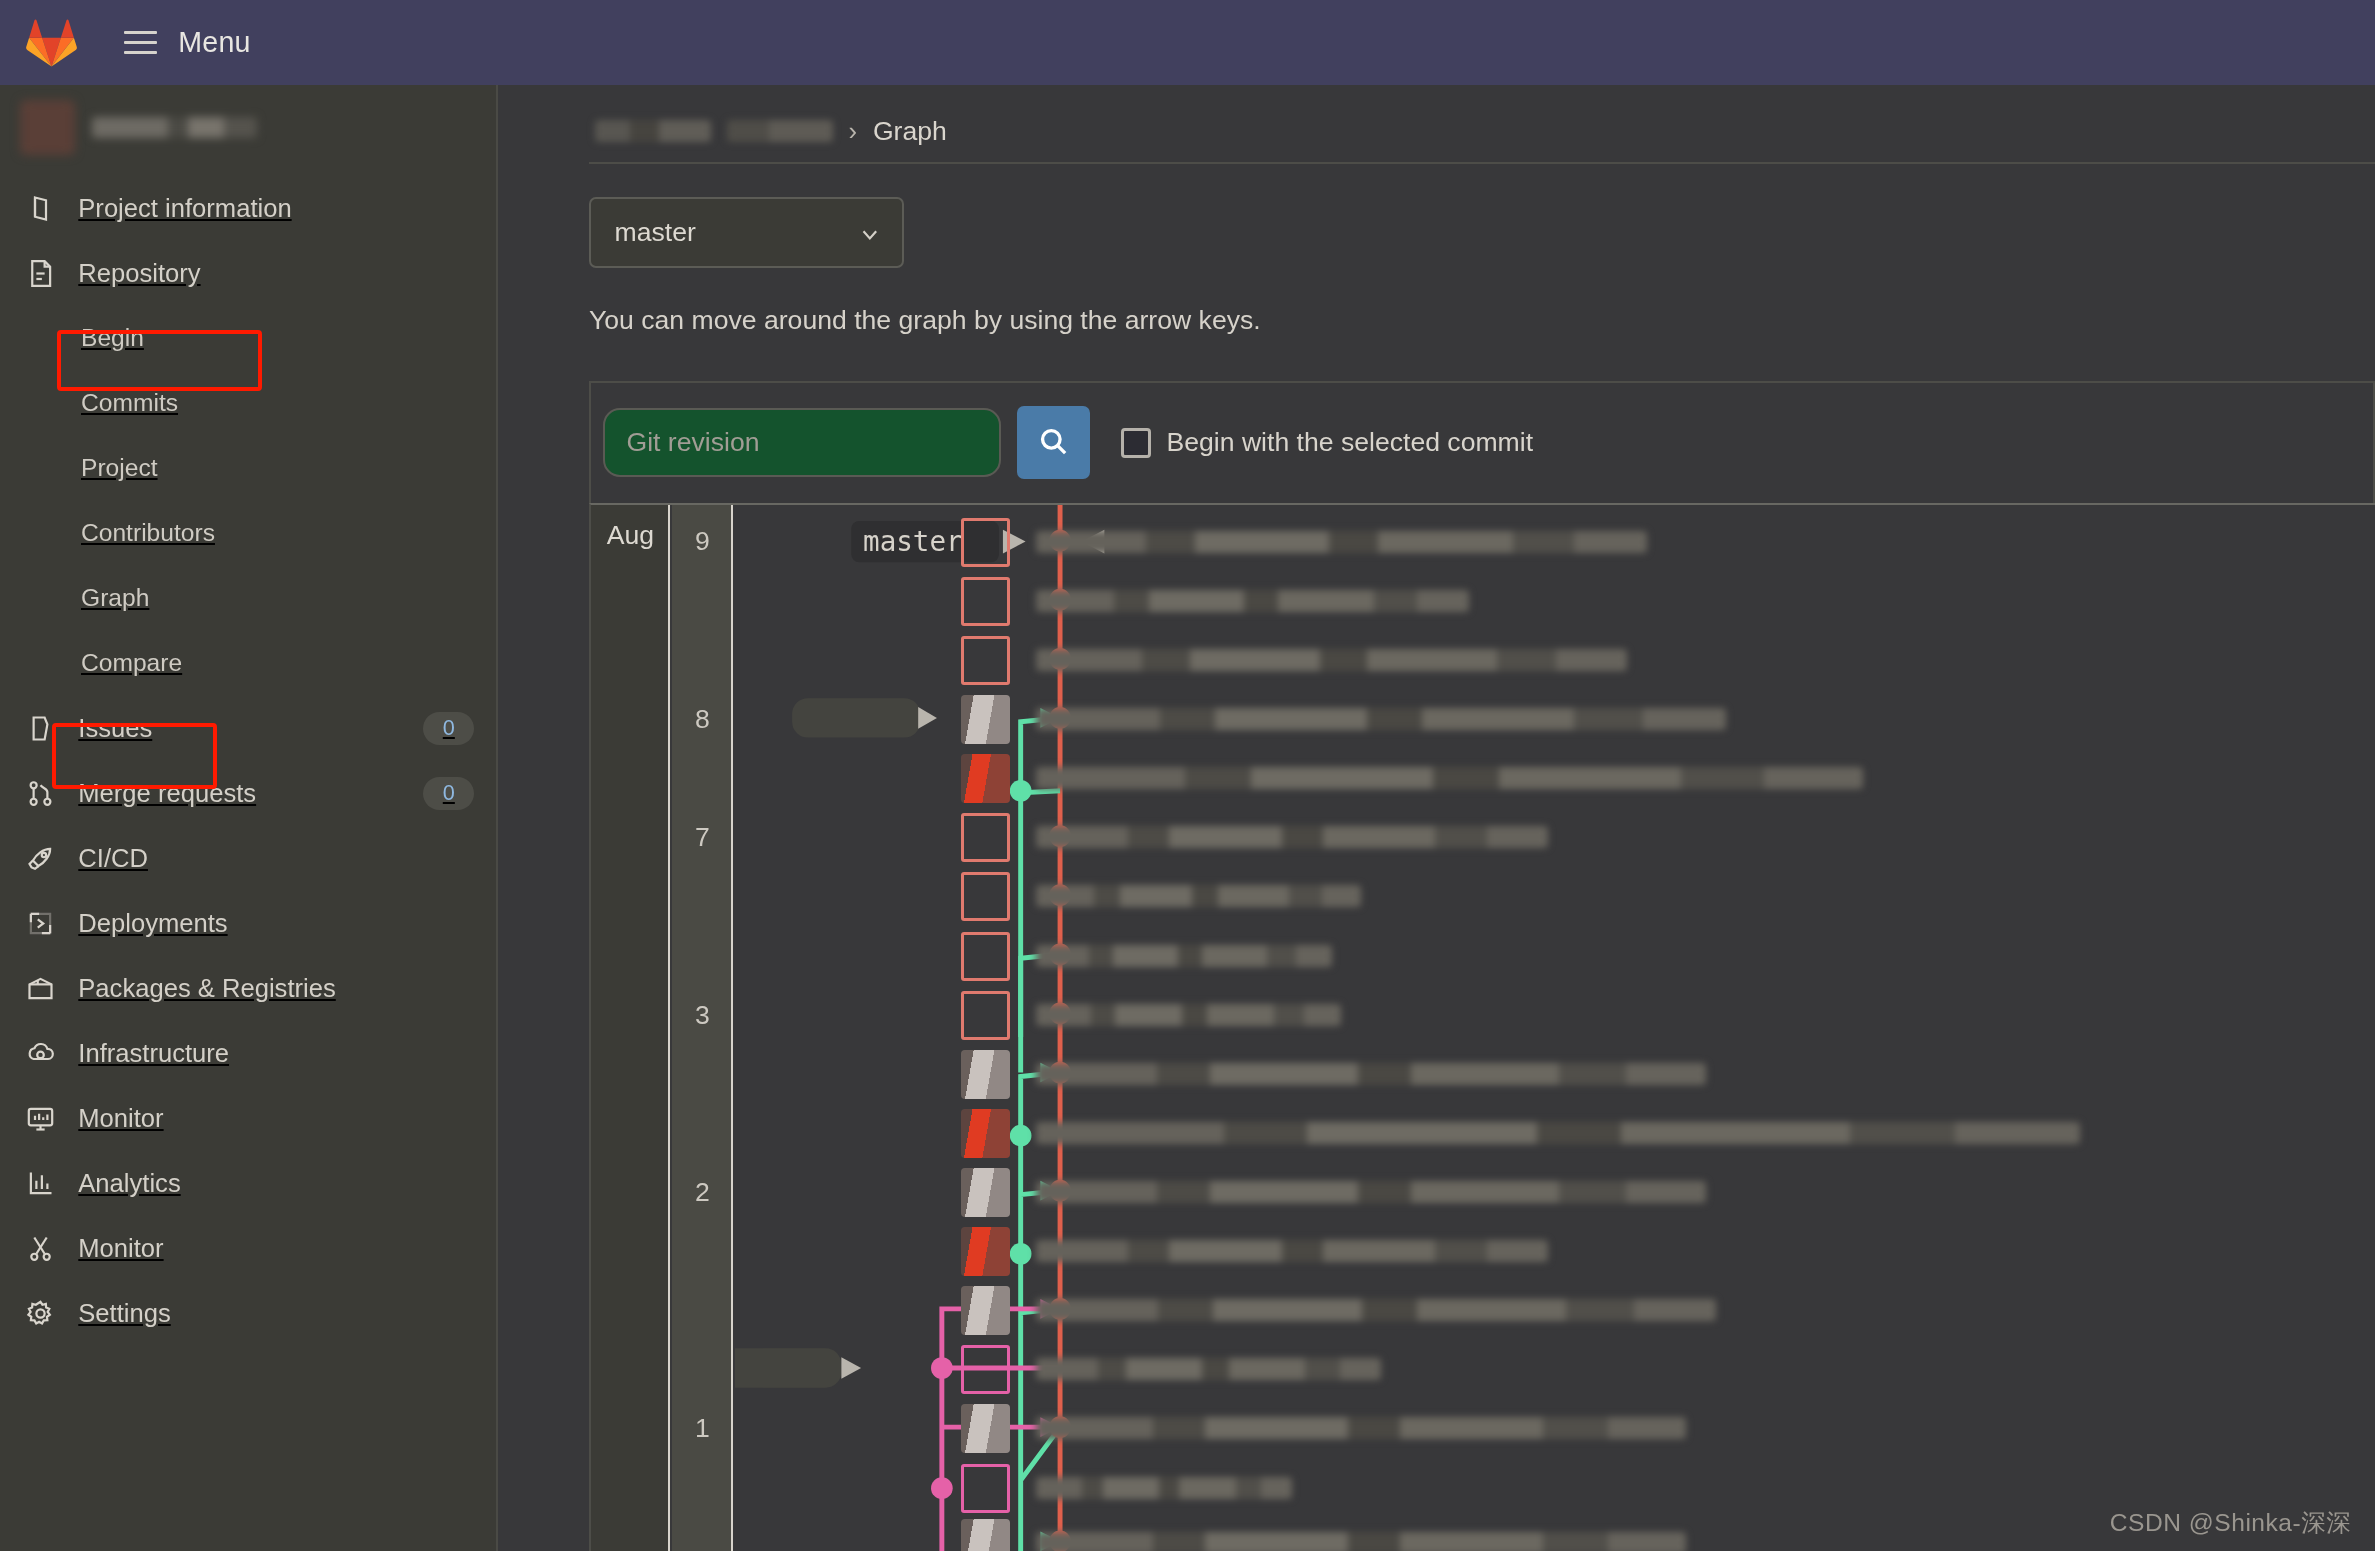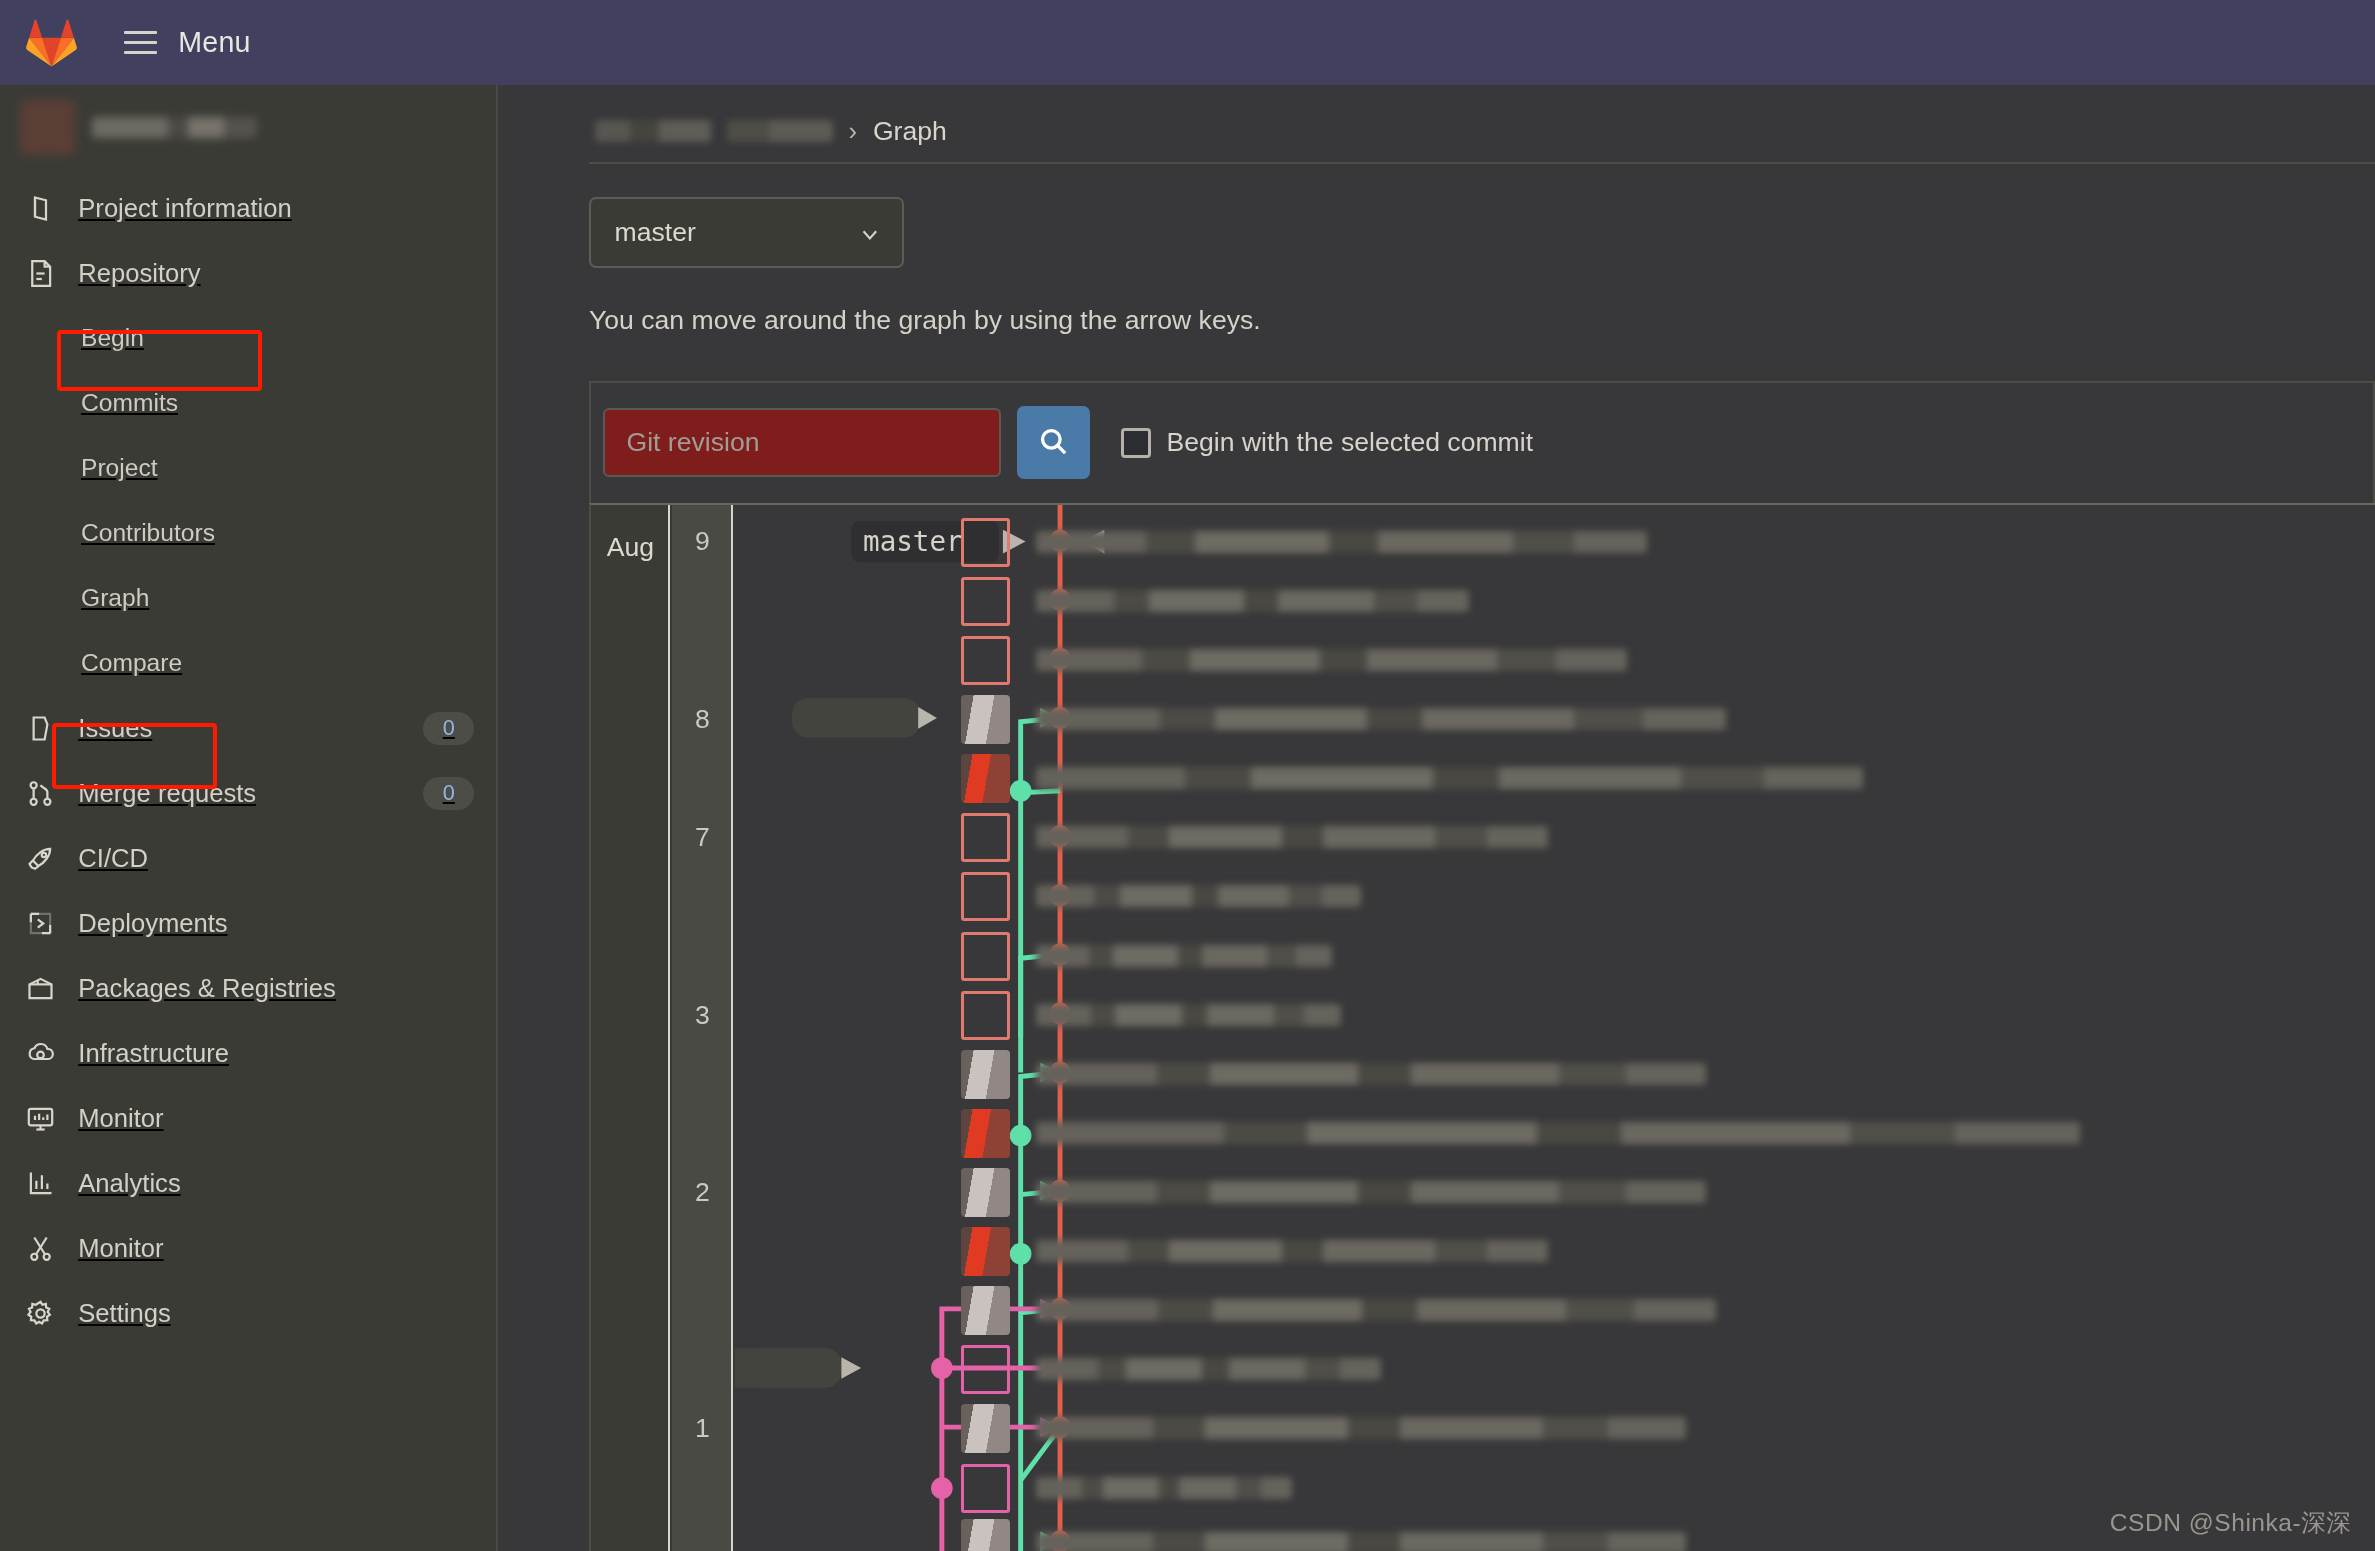--- a/index.html
+++ b/index.html
@@ -101,21 +101,21 @@
     width: 1786px;
     border-top: 2px solid #4d4d48;
   }
   .search-row {
     display: flex; align-items: center; gap: 0;
     height: 120px; padding-left: 11.8px;
     border-left: 2px solid #4d4d48; border-right: 2px solid #4d4d48;
   }
   .rev-input {
     width: 398px; height: 69px;
-    background: #7f1d1d; border: 2px solid #5a5a54; border-radius: 6px;
+    background: #14532d; border: 2px solid #5a5a54; border-radius: 17px;
     color: #b4b0a8; font-size: 26.6px; padding: 0 21.7px; outline: none;
     font-family: "Liberation Sans", sans-serif;
   }
   .rev-input::placeholder { color: #a19d95; }
   .search-btn {
     width: 73px; height: 73px; margin-left: 15.8px;
     background: #4a7ba8; border: none; border-radius: 6.9px;
     display: flex; align-items: center; justify-content: center; cursor: pointer;
   }
   .search-btn svg { width: 35px; height: 35px; stroke: #ffffff; }
@@ -401,21 +401,21 @@
         <span class="cb-box"></span>
         <span class="cb-label">Begin with the selected commit</span>
       </label>
     </div>
 
     <div class="graph-body">
 
       <div class="col-month"></div>
       <div class="col-day"></div>
 
-      <div class="month-lbl" style="top:27px">Aug</div>
+      <div class="month-lbl" style="top:15px">Aug</div>
       <div class="day-lbl" style="top:21.7px">9</div>
       <div class="day-lbl" style="top:199px">8</div>
       <div class="day-lbl" style="top:317px">7</div>
       <div class="day-lbl" style="top:495px">3</div>
       <div class="day-lbl" style="top:672px">2</div>
       <div class="day-lbl" style="top:908px">1</div>
 
       <div class="graph-canvas">
         <svg width="1645" height="1069" viewBox="0 0 1670 1085">
 

